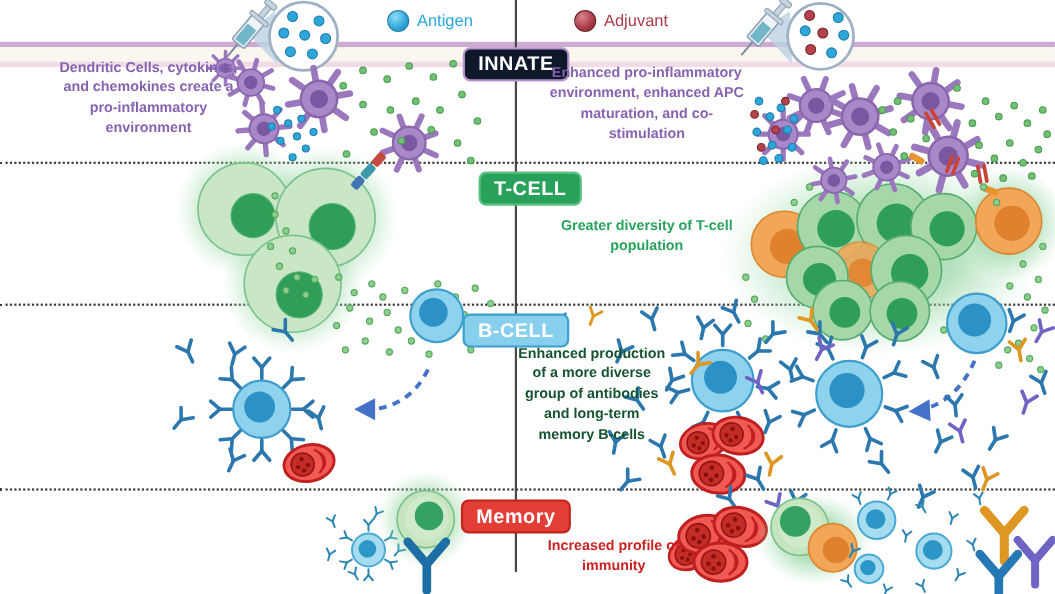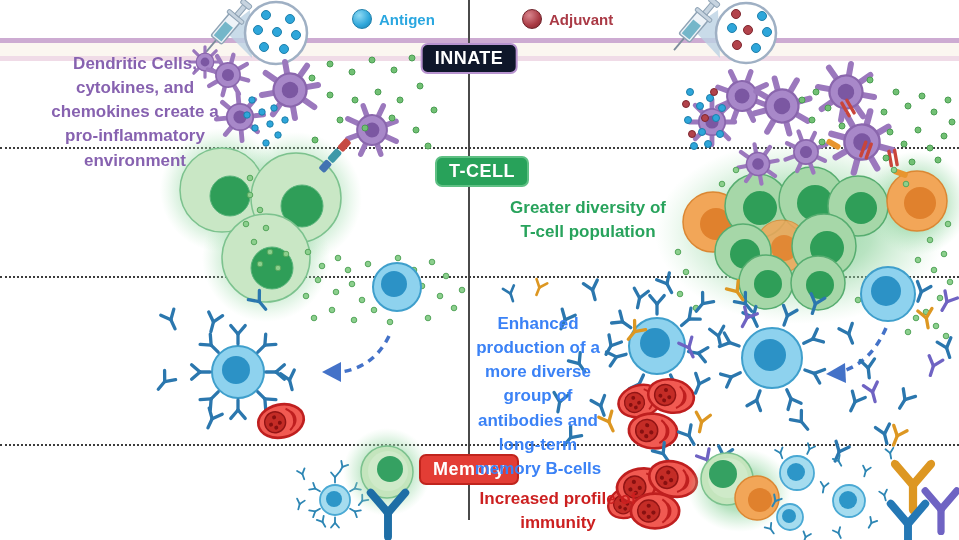--- a/index.html
+++ b/index.html
@@ -12,26 +12,26 @@
   .vline{position:absolute;left:468px;top:0;width:2px;height:520px;background:#4a4a4a;}
   .dotline{position:absolute;left:0;width:959px;height:0;border-top:2.5px dotted #3d3d3d;}
   svg.art{position:absolute;left:0;top:0;}
   .badge{position:absolute;transform:translateX(-50%);color:#fff;font-weight:bold;font-size:18px;
          line-height:1;padding:4px 12px 5px;border-radius:7px;letter-spacing:.5px;white-space:nowrap;}
   .badge.innate{background:#0f172a;border:2.5px solid #b793cf;}
   .badge.tcell{background:#28a25a;border:2.5px solid #5fc084;margin-left:13px;}
   .badge.bcell{background:#87cfec;border:2.5px solid #3ba0cd;}
   .badge.memory{background:#e33d35;border:2.5px solid #c0241d;}
   .txt{position:absolute;transform:translateX(-50%);text-align:center;font-weight:bold;
-       font-size:17px;line-height:1.42;}
+       font-size:13px;line-height:1.42;}
   .txt.purple{color:#8762b0;}
   .txt.green{color:#28a35c;}
-  .txt.blue{color:#3b82f6;}
+  .txt.blue{color:#14532d;}
   .txt.red{color:#cc1f1f;}
-  .legend-item{position:absolute;display:flex;align-items:center;gap:7px;font-weight:bold;font-size:15px;}
+  .legend-item{position:absolute;display:flex;align-items:center;gap:7px;font-weight:normal;font-size:15px;}
   .ldot{width:18px;height:18px;border-radius:50%;display:inline-block;}
   .ldot.blue{background:radial-gradient(circle at 35% 30%,#8fdaf4,#2ea6da 60%,#1d7fab);border:1px solid #1d7fab;}
   .ldot.red{background:radial-gradient(circle at 35% 30%,#d9868e,#a93a44 60%,#7e262e);border:1px solid #6e2028;}
   .legend-item.antigen span.lbl{color:#2aa7e0;}
   .legend-item.adjuvant span.lbl{color:#aa3a46;text-align:right;}
 </style>
 </head>
 <body>
 
 <div id="stage">
@@ -590,20 +590,22 @@
     <span class="ldot blue"></span>
     <span class="lbl">Antigen</span>
   </div>
   <div class="legend-item adjuvant" style="left:522px;top:9px">
     <span class="ldot red"></span>
     <span class="lbl">Adjuvant</span>
   </div>
 
   <div class="badge innate" style="left:469px;top:43px">INNATE</div>
   <div class="badge tcell" style="left:469px;top:156px">T-CELL</div>
+  <div class="badge bcell" style="left:469px;top:285px">B-CELL</div>
   <div class="badge memory" style="left:469px;top:454px">Memory</div>
 
   <div class="txt purple" style="left:135px;top:52px;width:178px">Dendritic Cells, cytokines, and chemokines create a pro-inflammatory environment</div>
+  <div class="txt purple" style="left:588px;top:57px;width:178px">Enhanced pro-inflammatory environment, enhanced APC maturation, and co-stimulation</div>
   <div class="txt green" style="left:588px;top:196px;width:168px">Greater diversity of T-cell population</div>
   <div class="txt blue" style="left:538px;top:312px;width:136px">Enhanced production of a more diverse group of antibodies and long-term memory B-cells</div>
   <div class="txt red" style="left:558px;top:487px;width:172px">Increased profile of immunity</div>
 
 </div>
 
 </body></html>

